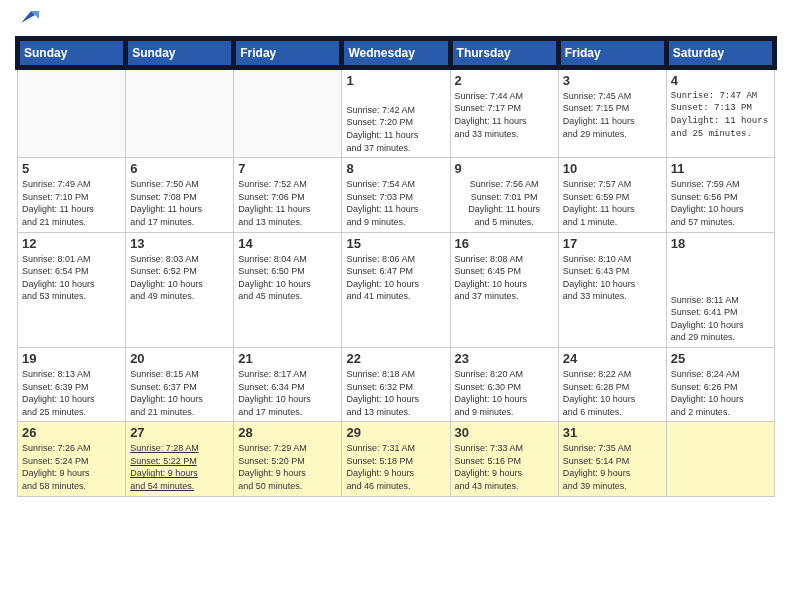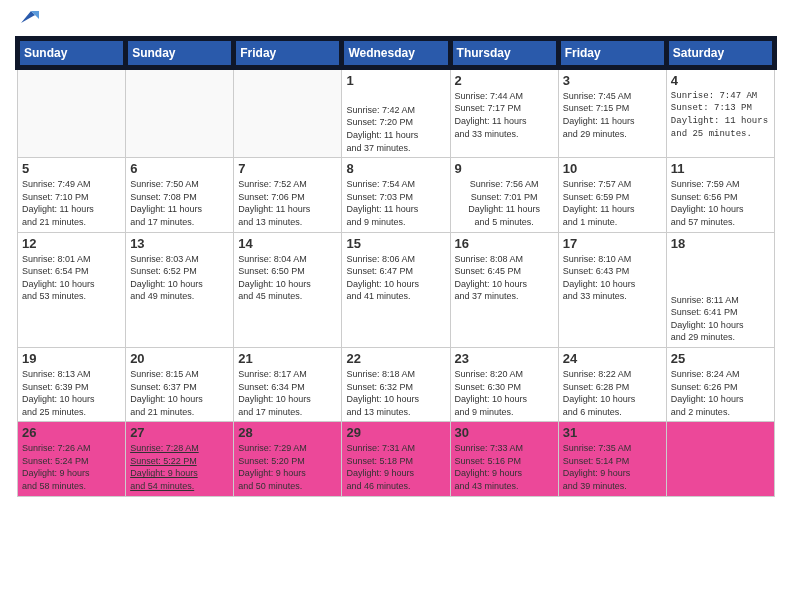--- a/index.html
+++ b/index.html
@@ -35,21 +35,21 @@
       padding: 3px 4px;
       border: 1px solid #ccc;
       width: calc(100% / 7);
       min-height: 80px;
       font-size: 9.5px;
       color: #333;
       background: #fff;
     }
     
     .calendar td.empty { background: #f9f9f9; }
-    .calendar td.last-row { background: #ec4899; }
+    .calendar td.last-row { background: #fef9c3; }
     
     .day-number { font-size: 13px; font-weight: bold; color: #333; display: block; margin-bottom: 2px; }
     
     .day-info { font-size: 9px; line-height: 1.4; color: #333; }
   </style>
 </head>
 <body>
 
 <div class="page">
   <div class="header">

